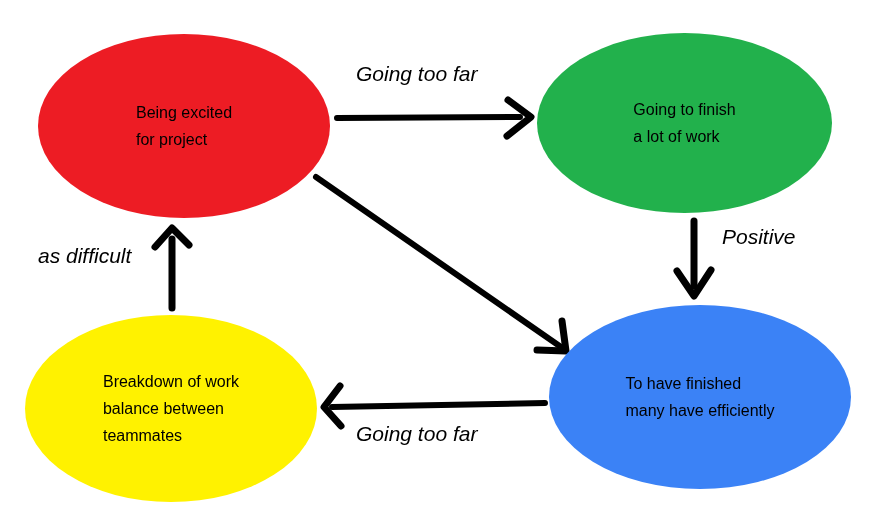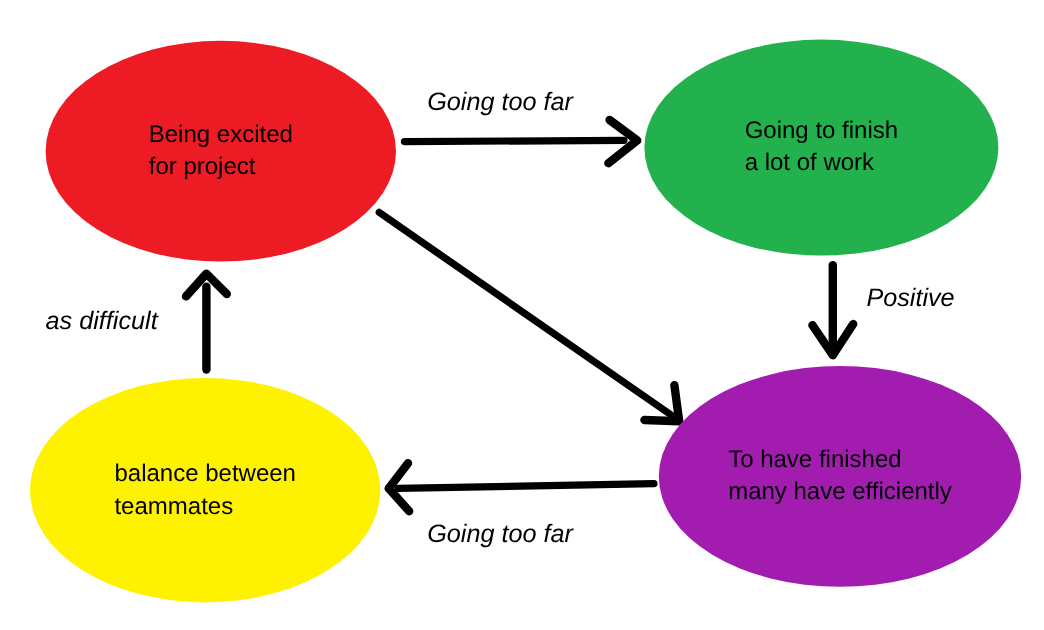--- a/index.html
+++ b/index.html
@@ -28,34 +28,33 @@
     fill: none;
     stroke-linecap: round;
     stroke-linejoin: round;
   }
   .node {
     position: absolute;
     border-radius: 50%;
     display: flex;
     align-items: center;
     justify-content: center;
-    font-size: 20px;
+    font-size: 16px;
     line-height: 27px;
   }
   .node-text {
     text-align: left;
     white-space: nowrap;
   }
   .edge-label {
     position: absolute;
     font-style: italic;
     font-size: 21px;
     line-height: 28px;
     white-space: nowrap;
-    margin-top: 12px;
   }
   #node-red    { left: 38px;  top: 34px;  width: 292px; height: 184px; }
   #node-green  { left: 537px; top: 33px;  width: 295px; height: 180px; }
   #node-blue   { left: 549px; top: 305px; width: 302px; height: 184px; }
   #node-yellow { left: 25px;  top: 315px; width: 292px; height: 187px; }
   #label-red-green   { left: 356px; top: 60px;  }
   #label-green-blue  { left: 722px; top: 223px; font-style: italic; }
   #label-red-blue    { left: 348px; top: 250px; }
   #label-blue-yellow { left: 356px; top: 420px; }
   #label-yellow-red  { left: 38px;  top: 242px; }
@@ -100,29 +99,30 @@
     </div>
   </div>
 
   <div class="node" id="node-green" style="background: rgb(34, 177, 76);">
     <div class="node-text">
       <div>Going to finish</div>
       <div>a lot of work</div>
     </div>
   </div>
 
-  <div class="node" id="node-blue" style="background: #a21caf;">
+  <div class="node" id="node-blue" style="background: #3b82f6;">
     <div class="node-text">
       <div>To have finished</div>
       <div>many have efficiently</div>
     </div>
   </div>
 
   <div class="node" id="node-yellow" style="background: rgb(255, 242, 0);">
     <div class="node-text">
+      <div>Breakdown of work</div>
       <div>balance between</div>
       <div>teammates</div>
     </div>
   </div>
 
   <div class="edge-label" id="label-red-green">
     <div>Going too far</div>
   </div>
 
   <div class="edge-label" id="label-green-blue">

